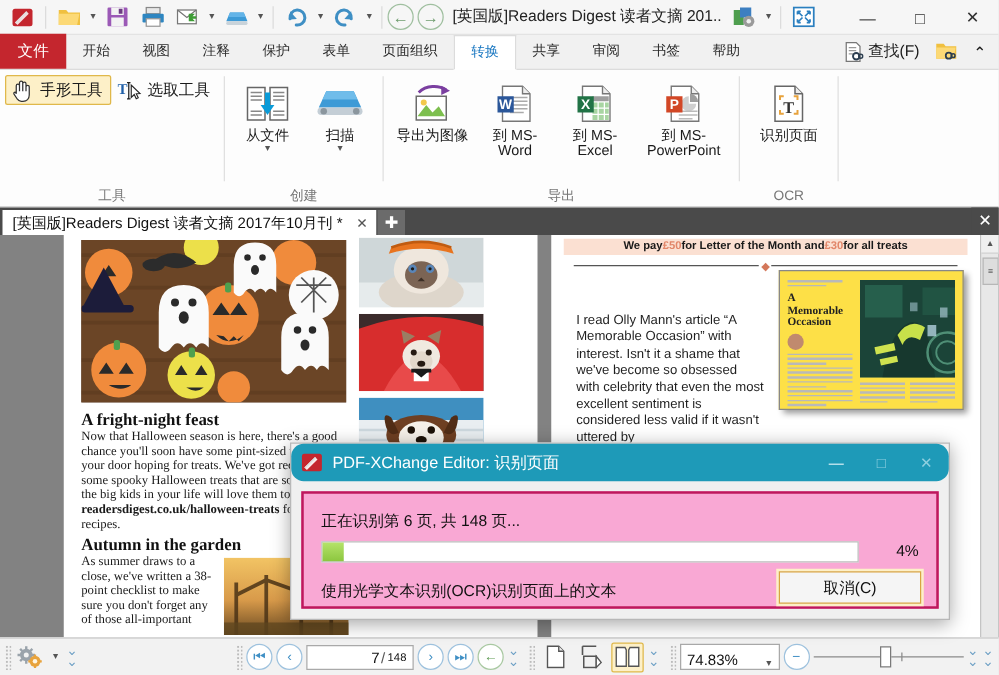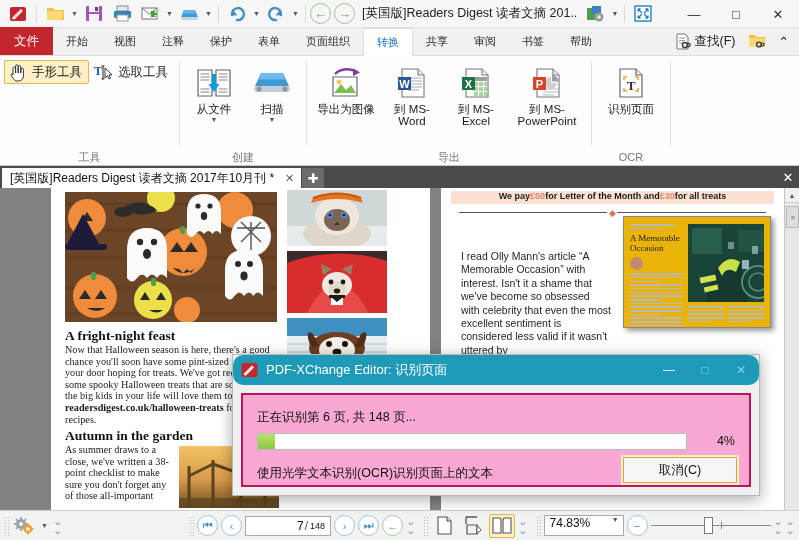--- a/index.html
+++ b/index.html
@@ -83,21 +83,21 @@
   .lp-col2 { position:absolute; left:236px; top:2px; width:100px; }
   .pet { width:100px; height:56px; margin-bottom:5px; overflow:hidden; position:relative; }
 
   
   .rp-banner { position:absolute; left:10px; top:3px; right:10px; height:13px; background:#fbe0d2; display:flex; align-items:flex-start; justify-content:center; font-size:9px; font-weight:bold; color:#1a1a1a; }
   .rp-banner .pink { color:#e2876a; }
   .rp-rule { position:absolute; left:18px; right:18px; top:24px; height:1px; background:#555; }
   .rp-diamond { position:absolute; left:50%; top:20px; margin-left:-5px; width:10px; height:10px; background:#fff; color:#d4775a; font-size:9px; text-align:center; line-height:10px; }
   .rp-lhead { position:absolute; left:20px; top:32px; width:140px; font-family:"Liberation Serif","DejaVu Serif",serif; font-weight:bold; font-size:13px; color:#b8504a; line-height:14px; letter-spacing:0.2px; }
   .rp-ltext { position:absolute; left:20px; top:62px; width:150px; font-size:10.5px; line-height:13.4px; color:#1f1f1f; }
-  .rp-thumb { position:absolute; left:182px; top:28px; width:148px; height:112px; background:#eab308; border:1px solid #888; box-shadow:3px 3px 5px rgba(0,0,0,.4); overflow:hidden; }
+  .rp-thumb { position:absolute; left:182px; top:28px; width:148px; height:112px; background:#fde047; border:1px solid #888; box-shadow:3px 3px 5px rgba(0,0,0,.4); overflow:hidden;font-weight:bold; }
   .rp-thumb-inner { position:absolute; inset:3px; display:flex; }
   .rp-t-left { width:58px; padding:4px 3px; position:relative; }
   .rp-t-right { flex:1; position:relative; padding:4px 3px; }
   .tline { height:1.5px; background:#b9b9b9; margin-bottom:2.2px; }
   .tline.s { width:60%; }
   .t-title { font-family:"Liberation Serif","DejaVu Serif",serif; font-size:9px; line-height:9.5px; color:#222; margin:3px 0 4px 0; }
   .t-face { width:13px; height:13px; border-radius:50%; background:#c08a6e; margin-bottom:3px; }
   .t-art { position:absolute; left:3px; top:4px; right:3px; height:78px; background:linear-gradient(150deg,#1f4a3e,#2f6e56 40%,#15352c); overflow:hidden; }
 
   
@@ -105,21 +105,21 @@
   .sb-group { display:flex; align-items:center; gap:3px; padding:0 4px; }
   .gripdots { width:5px; height:20px; background-image:radial-gradient(#bbb 1px, transparent 1px); background-size:3px 3px; }
   .circbtn { width:21px; height:21px; border-radius:50%; border:1px solid #9ec2de; color:#3f8fc4; display:flex; align-items:center; justify-content:center; font-size:11px; background:#fff; }
   .circbtn.green { border-color:#a9c9a2; color:#5f9b54; }
   .pagebox { width:86px; height:20px; border:1px solid #a9a9a9; background:#fff; display:flex; align-items:center; justify-content:flex-end; padding-right:5px; font-size:12px; color:#111; }
   .pagebox .tot { font-size:9px; color:#111; margin-left:1px; vertical-align:super; }
   .chev { color:#6a9ec4; font-size:11px; line-height:9px; }
   .chevcol { display:flex; flex-direction:column; align-items:center; }
   .vmodebtn { width:26px; height:24px; display:flex; align-items:center; justify-content:center; border:1px solid transparent; border-radius:2px; }
   .vmodebtn.sel { background:#fdf0c8; border-color:#e0b84a; }
-  .zoombox { width:80px; height:21px; border:1px solid #a9a9a9; background:#fff; display:flex; align-items:flex-start; padding-left:5px; font-size:12px; color:#111; position:relative; }
+  .zoombox { width:80px; height:21px; border:1px solid #a9a9a9; background:#fff; display:flex; align-items:flex-end; padding-left:5px; font-size:12px; color:#111; position:relative; }
   .zoombox .cz { position:absolute; right:4px; font-size:7px; color:#555; }
   .slider { width:120px; height:21px; position:relative; display:flex; align-items:center; }
   .slider .track { position:absolute; left:0; right:0; height:1px; background:#8a8a8a; }
   .slider .tick { position:absolute; left:70px; width:1px; height:7px; background:#8a8a8a; }
   .slider .knob { position:absolute; left:53px; width:9px; height:17px; background:#fff; border:1px solid #7a7a7a; }
 
   
   .dlg { position:absolute; left:232px; top:354px; width:528px; height:142px; background:#f0f0f0; border:1px solid #b8b8b8; box-shadow:0 3px 14px rgba(0,0,0,.35); }
   .dlg-title { height:30px; background:#1e9ab8; display:flex; align-items:center; padding-left:8px; color:#fff; font-size:13px;border-radius:10px; }
   .dlg-title .ic { width:18px; height:16px; margin-right:7px; display:flex; align-items:center; }

